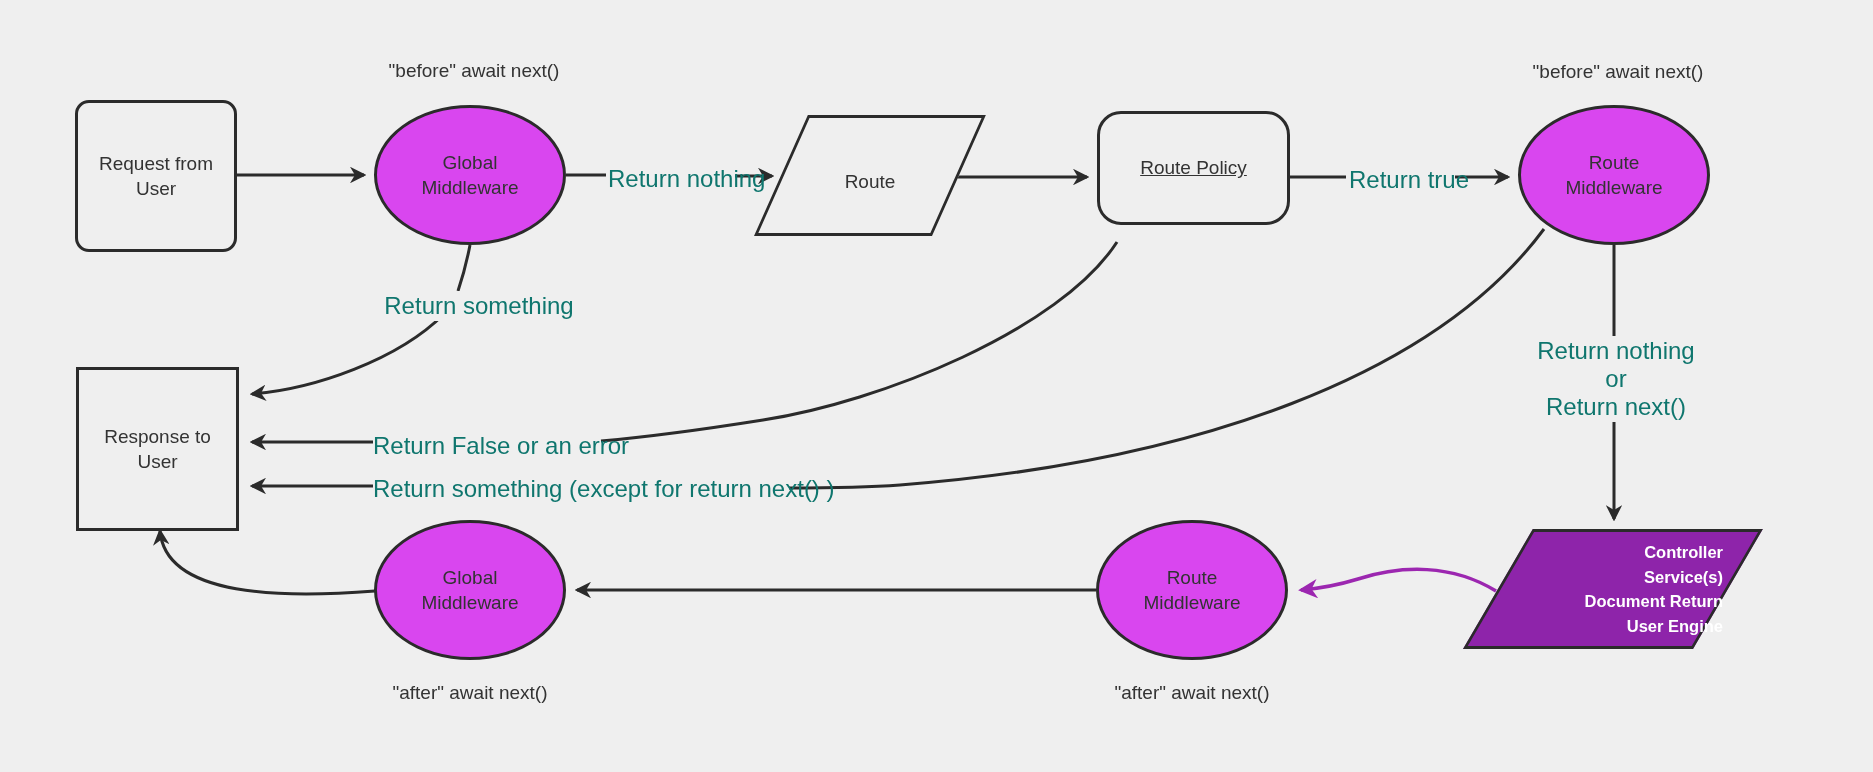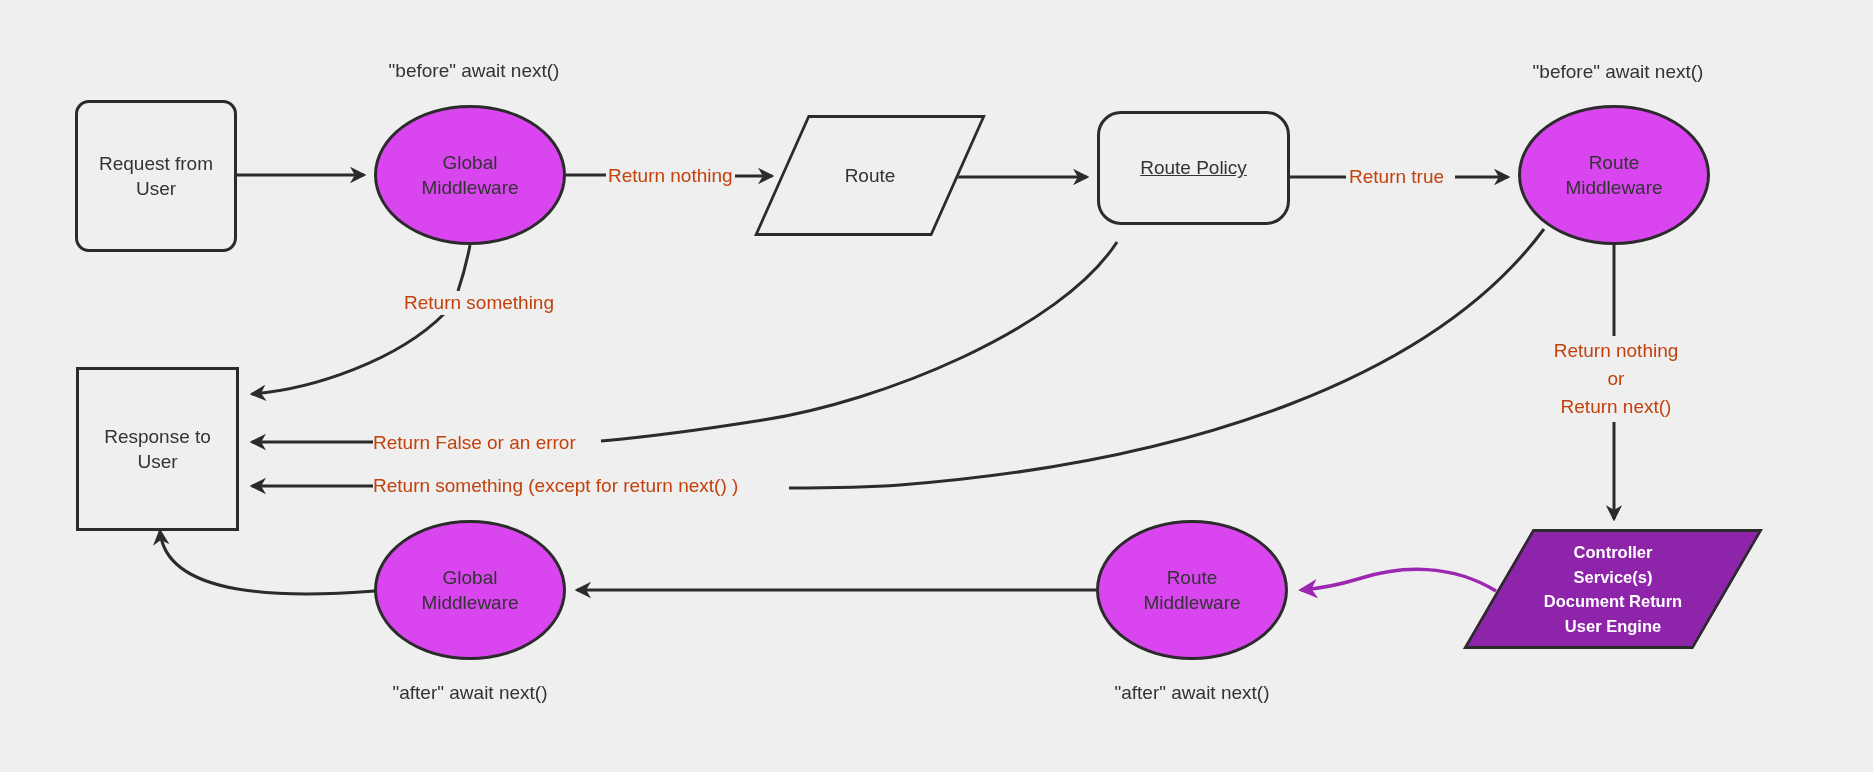--- a/index.html
+++ b/index.html
@@ -10,23 +10,23 @@
   .canvas svg.wires{position:absolute;left:0;top:0;width:1873px;height:772px;}
   .node{position:absolute;box-sizing:border-box;display:flex;align-items:center;justify-content:center;
         text-align:center;font-size:19px;line-height:1.32;color:#333333;}
   .rect-node{border:3.5px solid #2b2b2b;background:#efefef;}
   .ellipse-node{border:3.5px solid #2b2b2b;background:#d946ef;border-radius:50%;}
   .round-node{border:3.5px solid #2b2b2b;background:#efefef;border-radius:24px;}
   .para-shape{position:absolute;box-sizing:border-box;border:3.5px solid #2b2b2b;background:#efefef;}
   .para-text{position:absolute;display:flex;align-items:center;justify-content:center;text-align:center;
              font-size:19px;color:#333;}
   .purple-shape{background:#8E24AA;}
-  .purple-text{position:absolute;text-align:center;color:#ffffff;font-weight:bold;
+  .purple-text{position:absolute;text-align:right;color:#ffffff;font-weight:bold;
                font-size:16.5px;line-height:24.5px;}
-  .edge-label{position:absolute;font-size:19px;color:#c2410c;white-space:nowrap;}
+  .edge-label{position:absolute;font-size:24px;color:#0f766e;white-space:nowrap;}
   .edge-label.masked{background:#efefef;padding:1px 4px;}
   .centered{transform:translateX(-50%);}
   .anno{position:absolute;font-size:19px;color:#333333;white-space:nowrap;transform:translateX(-50%);}
   .ml{display:block;}
   .inner-wrap{width:120px;}
   .inner-wrap-mw{width:112px;}
 </style>
 </head>
 <body>
 
@@ -63,21 +63,21 @@
 
   <div class="node rect-node" style="left:75px;top:100px;width:162px;height:152px;border-radius:14px;">
     <div class="inner-wrap">Request from User</div>
   </div>
 
   <div class="node ellipse-node" style="left:374px;top:105px;width:192px;height:140px;">
     <div class="inner-wrap-mw">Global Middleware</div>
   </div>
 
   <div class="para-shape" style="left:754px;top:115px;width:178px;height:121px;transform:skewX(-24deg);transform-origin:0 100%;"></div>
-  <div class="para-text" style="left:800px;top:116px;width:140px;height:119px;">Route</div>
+  <div class="para-text" style="left:800px;top:122px;width:140px;height:119px;">Route</div>
 
   <div class="node round-node" style="left:1097px;top:111px;width:193px;height:114px;text-decoration:underline;">
     <div>Route Policy</div>
   </div>
 
   <div class="node ellipse-node" style="left:1518px;top:105px;width:192px;height:140px;">
     <div class="inner-wrap-mw">Route Middleware</div>
   </div>
 
   <div class="node rect-node" style="left:76px;top:367px;width:163px;height:164px;">

